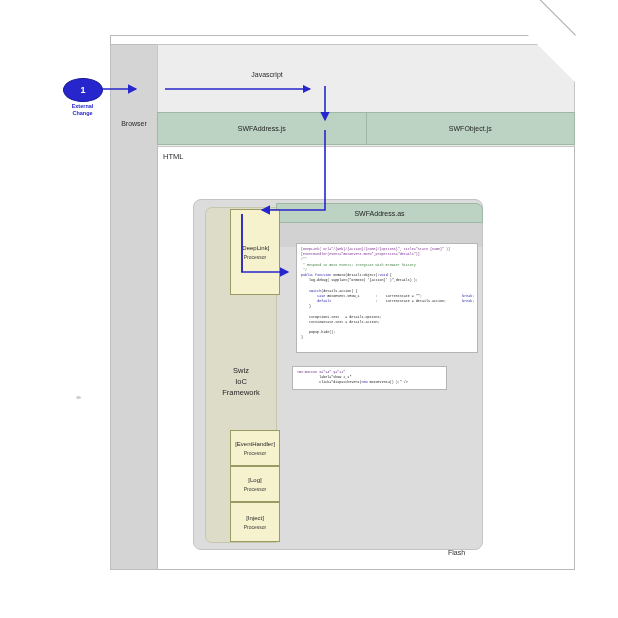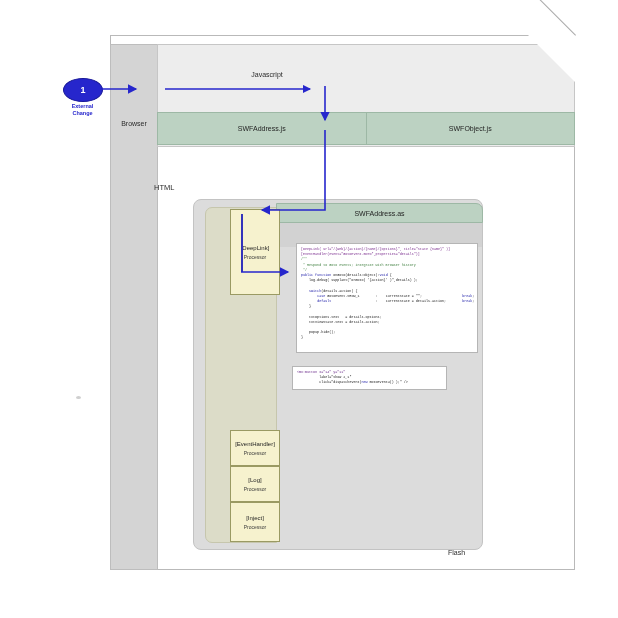--- a/index.html
+++ b/index.html
@@ -121,25 +121,24 @@
     font-size: 7px;
     color: #1f1f1f;
     border-right: 1px solid #9db8a5;
     box-sizing: border-box;
   }
   .js-lib:last-child { border-right: none; }
 
   
   .html-label {
     position: absolute;
-    left: 154px;
+    left: 163px;
     top: 152px;
     font-size: 7.5px;
     color: #2b2b2b;
-    margin-top: 31px;
   }
 
   
   .flash-panel {
     position: absolute;
     left: 193px;
     top: 199px;
     width: 290px;
     height: 351px;
     background: #dcdcdc;
@@ -360,20 +359,25 @@
       <span>SWFObject.js</span>
     </div>
   </div>
 
   <div class="html-label">HTML</div>
 
   <div class="flash-panel"></div>
   <div class="flash-label">Flash</div>
 
   <div class="swiz-col"></div>
+  <div class="swiz-title">
+    <div>Swiz</div>
+    <div>IoC</div>
+    <div>Framework</div>
+  </div>
 
   <div class="as-body"></div>
   <div class="as-panel">
     <span class="as-panel-label">SWFAddress.as</span>
   </div>
 
   <div class="proc proc-deeplink">
     <div class="p-name">[DeepLink]</div>
     <div class="p-sub">Processor</div>
   </div>

